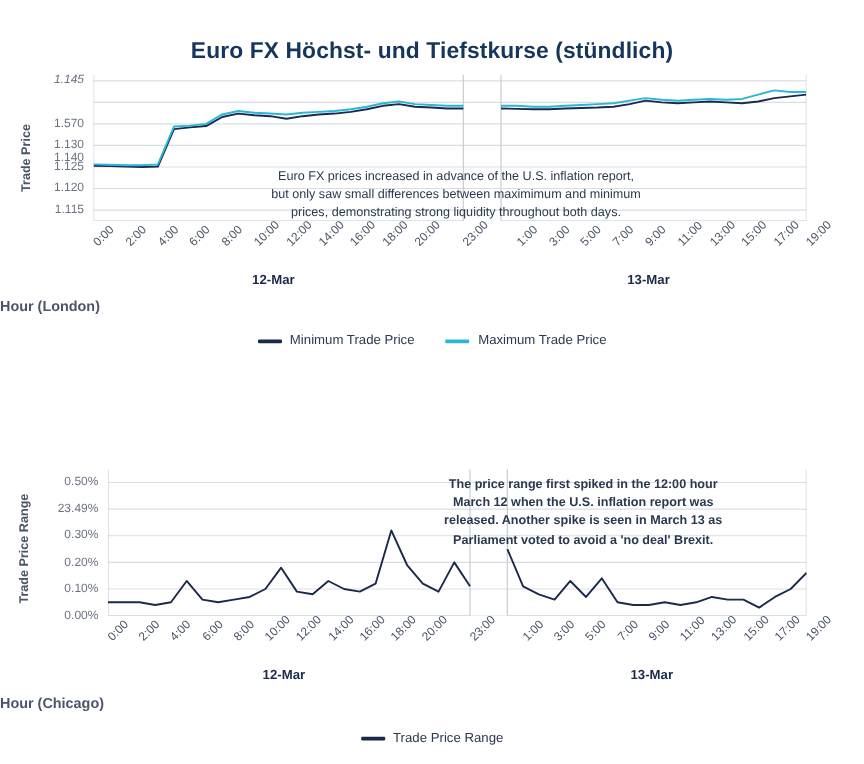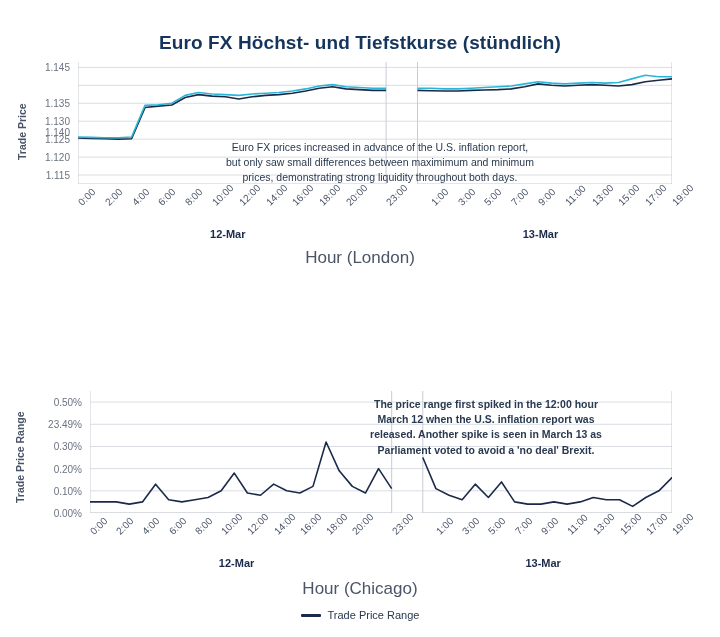--- a/index.html
+++ b/index.html
@@ -77,23 +77,24 @@
   .group-label {
     position: absolute;
     font-size: 11px;
     font-weight: bold;
     color: #1b2a4a;
     white-space: nowrap;
   }
   .axis-title {
     position: absolute;
     width: 100%;
-    text-align: center;
-    font-size: 17px;
+    text-align: left;
+    font-size: 12px;
     color: #4a5568;
+    font-weight: bold;
   }
   .annotation {
     position: absolute;
     font-size: 10.5px;
     line-height: 1.45;
     color: #29394f;
     text-align: center;
     white-space: pre-line;
   }
   .legend {
@@ -146,23 +147,23 @@
           <polyline points="339.49,26.19 352.88,26.19 366.28,26.91 379.67,26.91 393.07,26.19 406.47,25.48 419.86,24.76 433.26,24.04 446.65,21.89 460.05,19.74 473.44,21.17 486.84,21.89 500.23,21.17 513.63,20.45 527.02,21.17 540.42,20.45 553.81,16.86 567.21,13.28 580.60,14.71 594.00,14.71" fill="none" stroke="#29b6d8" stroke-width="1.6" stroke-linejoin="round"></polyline>
         </svg>
     </div>
 
     <div class="y-axis-label" style="left:16px; top:160px;">Trade Price</div>
     <div class="y-ticks" id="yticks1" style="position:absolute; left:18px; top:62px; height:122px;">
         <div class="y-tick" style="top: 113.029px;">1.115</div>
         <div class="y-tick" style="top: 95.0882px;">1.120</div>
         <div class="y-tick" style="top: 77.1471px;">1.125</div>
         <div class="y-tick" style="top: 59.2059px;">1.130</div>
-        <div class="y-tick" style="top: 41.2647px;">1.135</div>
+        <div class="y-tick" style="top: 41.2647px;">1.570</div>
         <div class="y-tick" style="top: 26px; margin-top: 44px;">1.140</div>
-        <div class="y-tick" style="top: 5.38235px;">1.145</div>
+        <div class="y-tick" style="top: 5.38235px; font-style: italic;">1.145</div>
       </div>
 
     <div id="xticks1" style="position:absolute; left:0; top:0; width:720px; height:0;">
         <div class="x-tick-label" style="left: 76px; top: 200px;">0:00</div>
         <div class="x-tick-label" style="left: 102.791px; top: 200px;">2:00</div>
         <div class="x-tick-label" style="left: 129.581px; top: 200px;">4:00</div>
         <div class="x-tick-label" style="left: 156.372px; top: 200px;">6:00</div>
         <div class="x-tick-label" style="left: 183.163px; top: 200px;">8:00</div>
         <div class="x-tick-label" style="left: 209.953px; top: 200px;">10:00</div>
         <div class="x-tick-label" style="left: 236.744px; top: 200px;">12:00</div>
@@ -186,20 +187,30 @@
         <div class="group-label" style="left: 210.047px; top: 228px;">12-Mar</div>
         <div class="group-label" style="left: 522.744px; top: 228px;">13-Mar</div>
       </div>
 
     <div class="annotation" style="left:190px; top:140px; width:380px;">Euro FX prices increased in advance of the U.S. inflation report,
 but only saw small differences between maximimum and minimum
 prices, demonstrating strong liquidity throughout both days.</div>
 
     <div class="axis-title" style="top:248px;">Hour (London)</div>
 
+    <div class="legend" id="legend1" style="top:278px;">
+        <div class="legend-item">
+          <span class="legend-swatch" style="background: rgb(27, 42, 74);"></span>
+          <span>Minimum Trade Price</span>
+        </div>
+        <div class="legend-item">
+          <span class="legend-swatch" style="background: rgb(41, 182, 216);"></span>
+          <span>Maximum Trade Price</span>
+        </div>
+      </div>
   </div>
 
   <div class="chart-block" id="block2" style="position:absolute; top:325px; height:312px;">
 
     <div class="plot-area" id="plot2" style="position:absolute; left:90px; top:66px; width:582px; height:122px;">
       <svg class="grid-svg" id="svg2" width="582" height="122">
           <line x1="0" x2="582" y1="122" y2="122" stroke="#d9dde3" stroke-width="1"></line>
           <line x1="0" x2="582" y1="99.81818181818181" y2="99.81818181818181" stroke="#d9dde3" stroke-width="1"></line>
           <line x1="0" x2="582" y1="77.63636363636363" y2="77.63636363636363" stroke="#d9dde3" stroke-width="1"></line>
           <line x1="0" x2="582" y1="55.45454545454544" y2="55.45454545454544" stroke="#d9dde3" stroke-width="1"></line>

